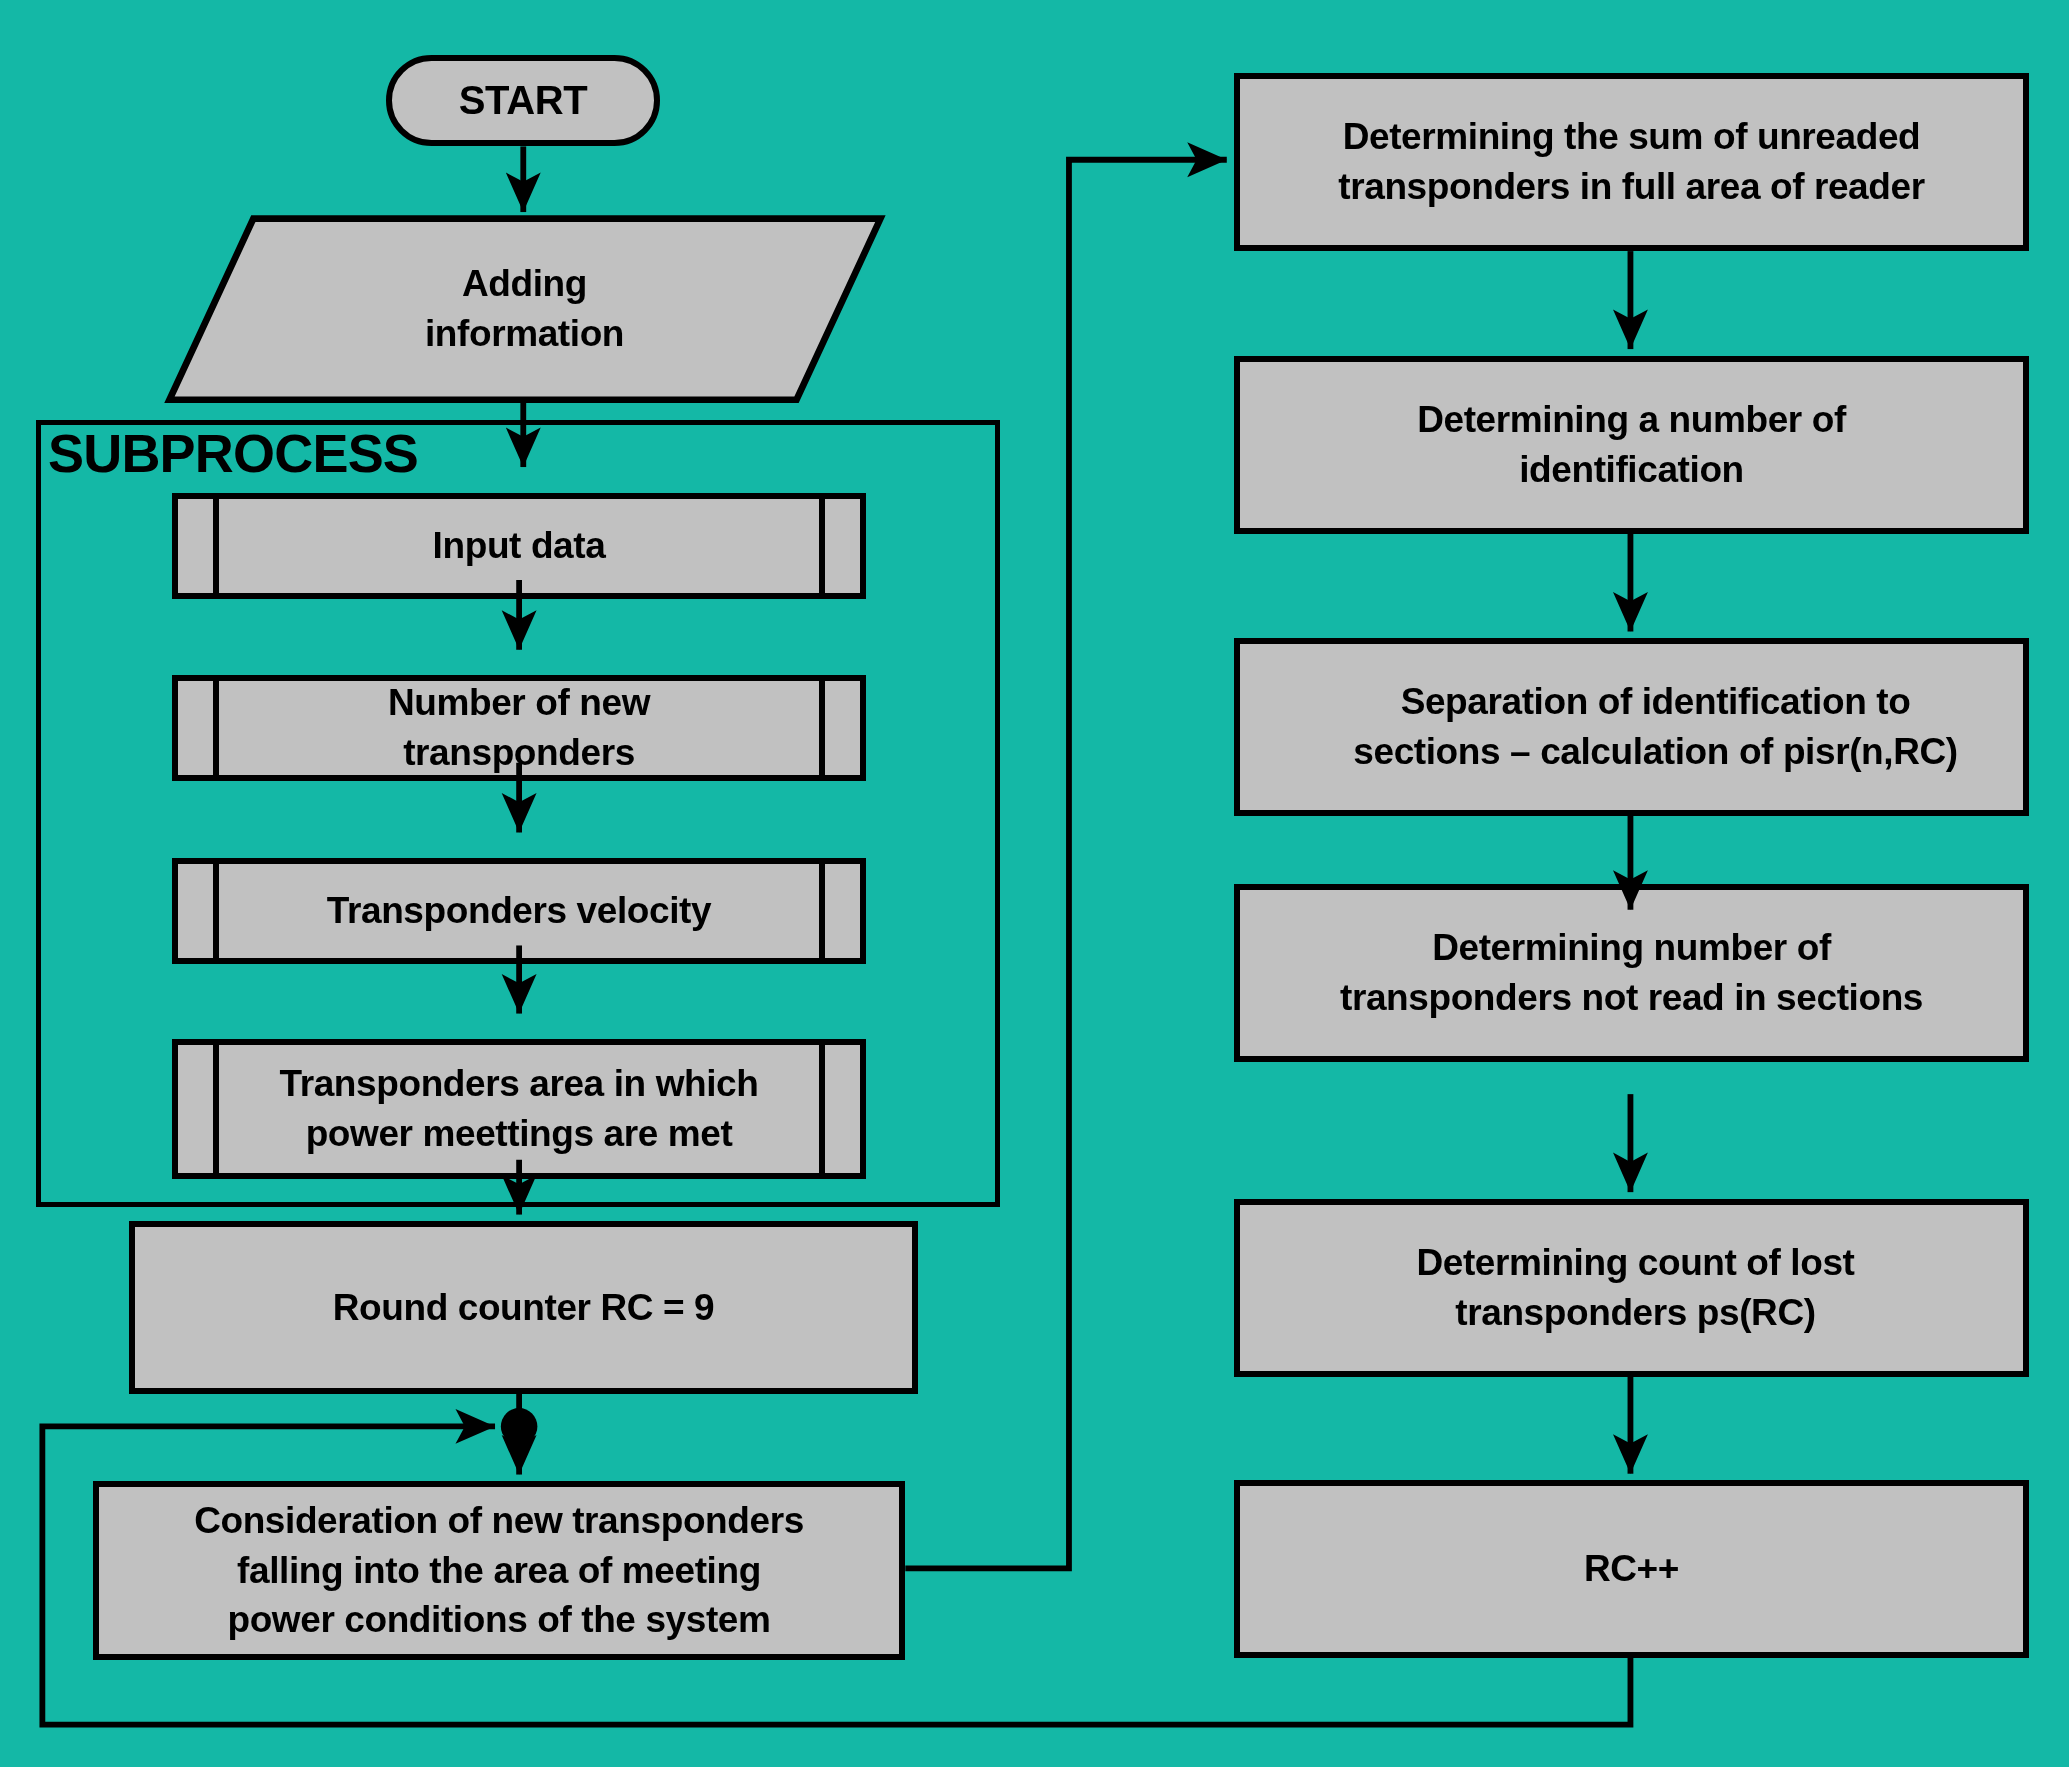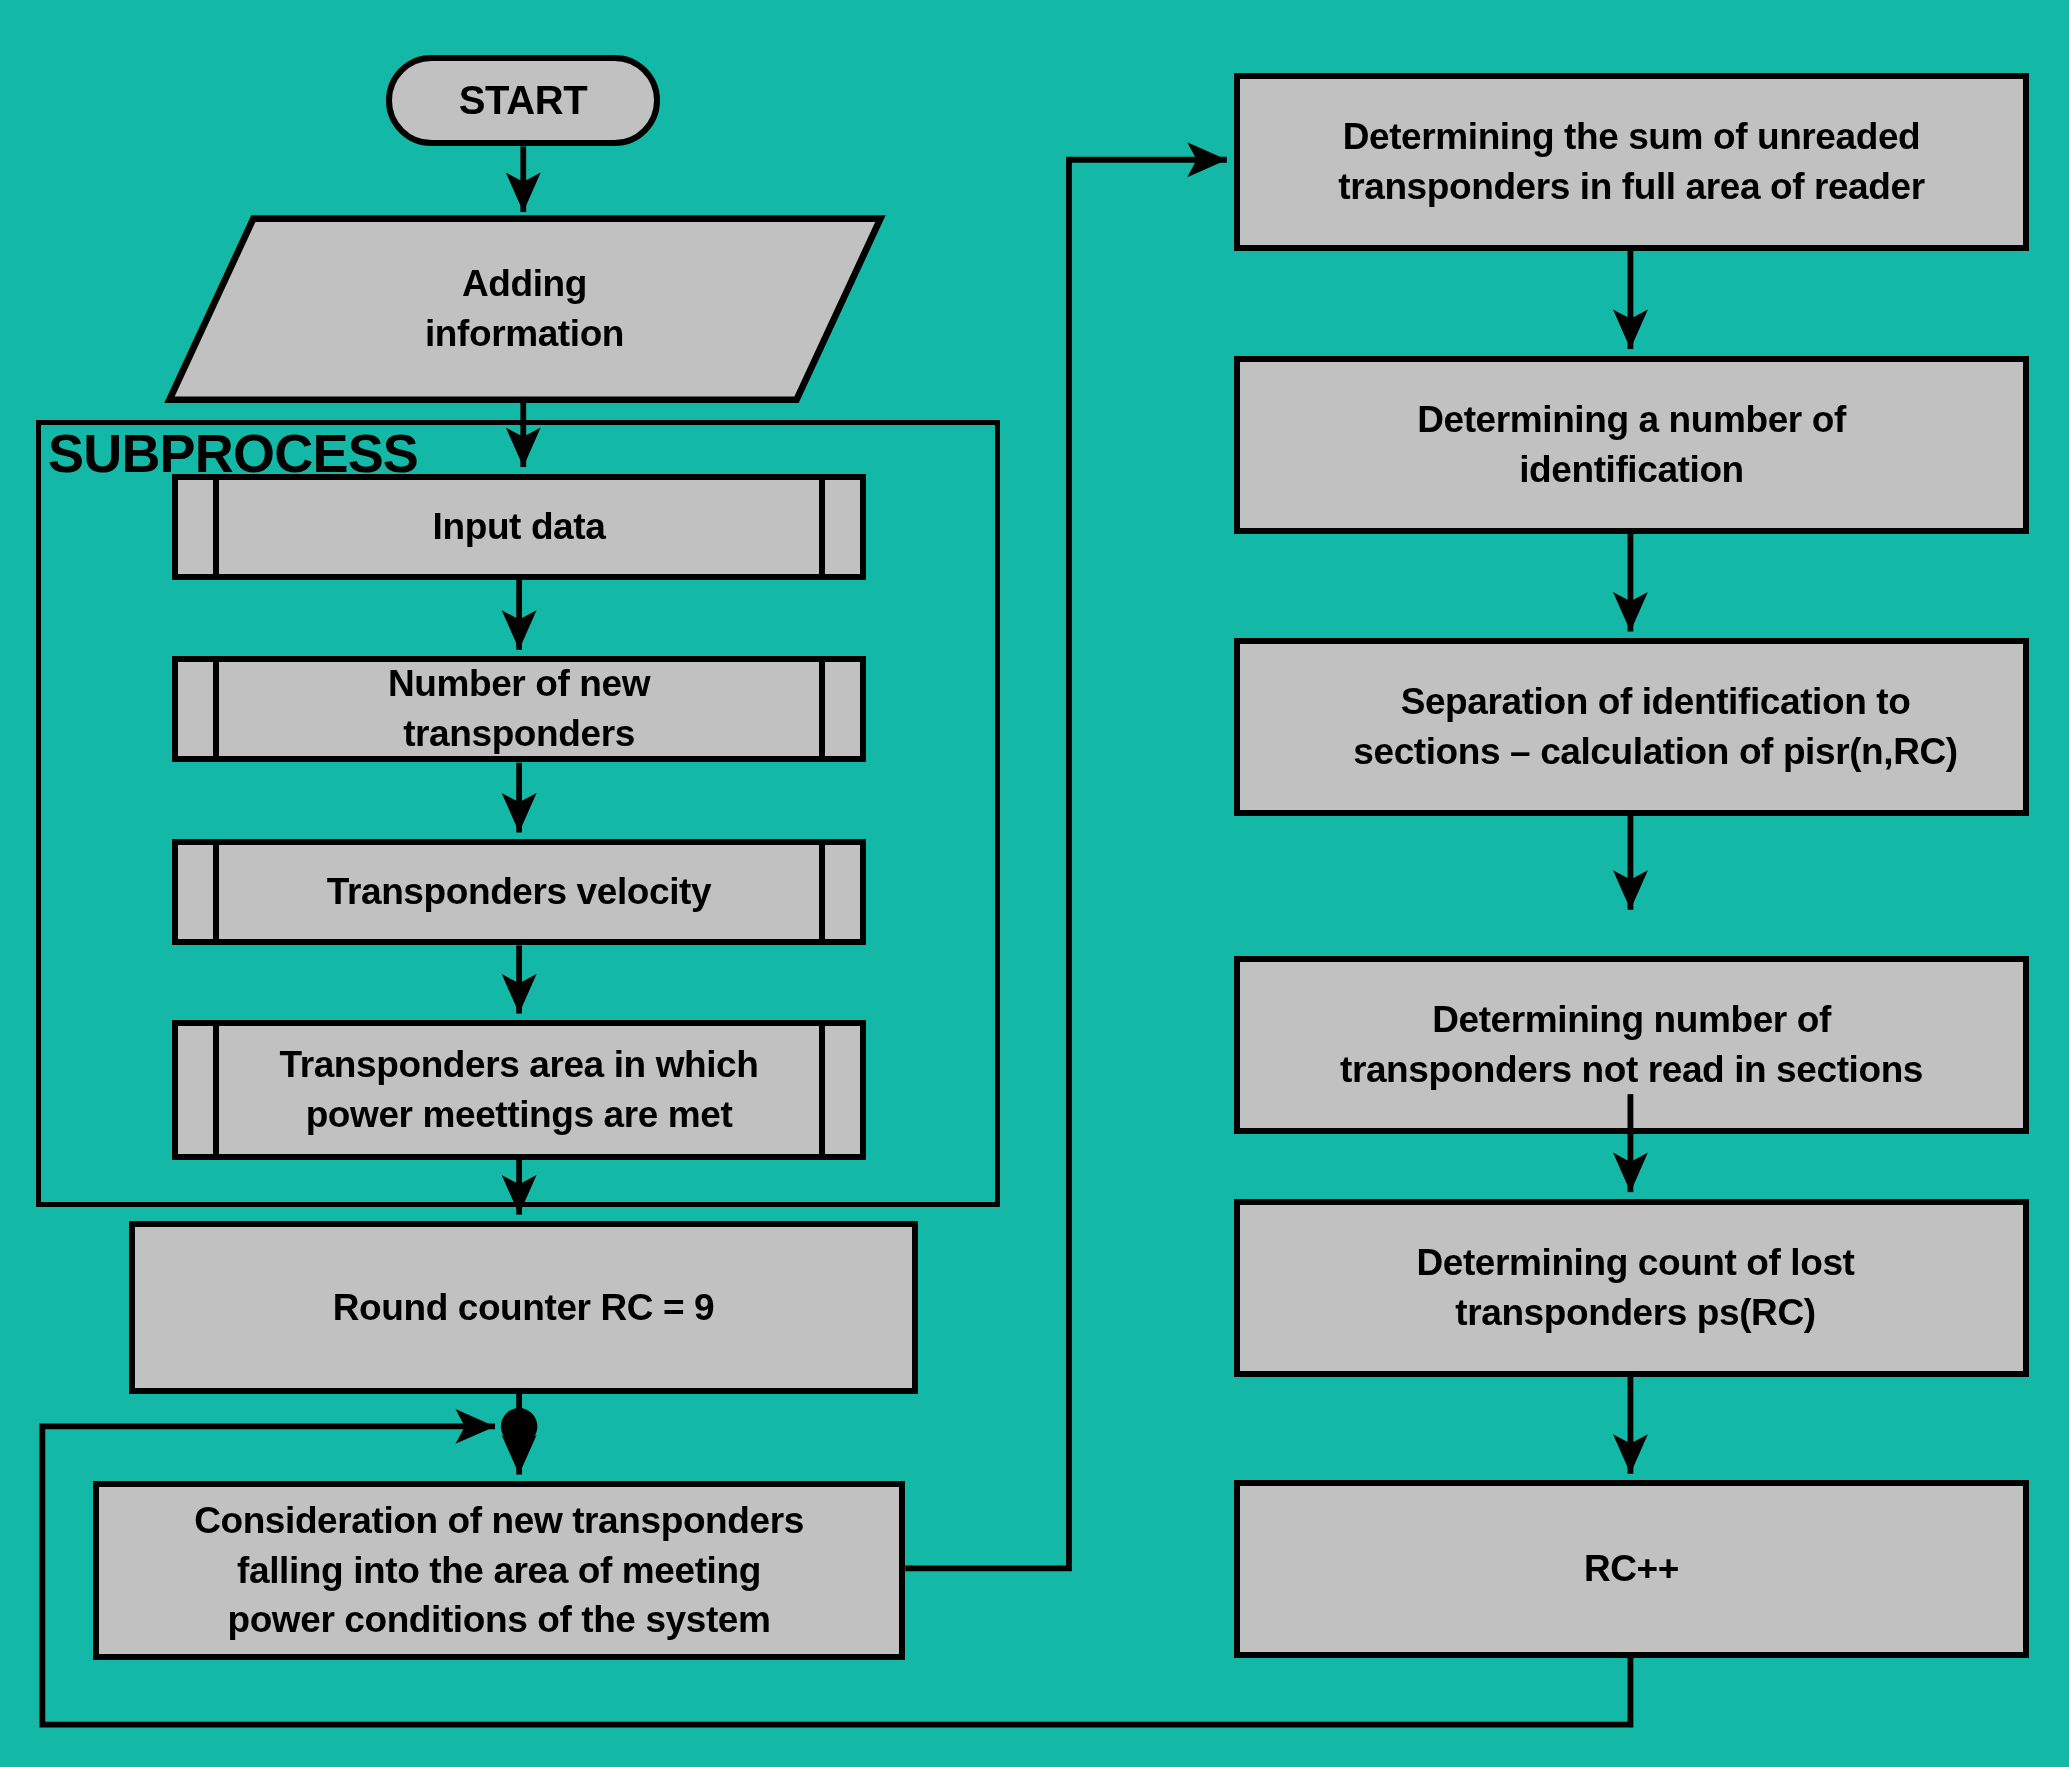--- a/index.html
+++ b/index.html
@@ -2,37 +2,37 @@
 <html style="font-size:13.3px"><head>
 <meta charset="utf-8">
 <style>
   html,body{margin:0;padding:0;background:#ffffff;}
   #canvas{position:relative;width:2069px;height:1768px;background:#14b8a6;overflow:hidden;
           font-family:"Liberation Sans",sans-serif;color:#000;}
   .box{position:absolute;box-sizing:border-box;background:#c1c1c1;border:6.6px solid #000;
        display:flex;align-items:center;justify-content:center;text-align:center;
        font-weight:bold;font-size:37px;line-height:1.34;letter-spacing:-0.4px;white-space:pre-line;}
   .plain{background:transparent;border:none;}
-  .predef{padding:0 75px;}
+  .predef{padding:0 75px;margin-top:19px;}
   .bar{position:absolute;top:0;bottom:0;width:5.8px;background:#000;}
   .bar.l{left:35px;} .bar.r{right:35px;}
   #n-start{left:386px;top:55px;width:274px;height:91px;border-radius:46px;font-size:40px;}
   #t-adding{left:169px;top:218px;width:711px;height:181px;}
   #subprocess-box{position:absolute;box-sizing:border-box;left:36px;top:420px;width:964px;height:787px;
                   border:5px solid #000;background:transparent;}
   #subprocess-label{position:absolute;left:48px;top:422px;font-size:54px;font-weight:bold;letter-spacing:-0.8px;}
   #n-input{left:172px;top:474px;width:694px;height:106px;}
   #n-num{left:172px;top:656px;width:694px;height:106px;}
   #n-vel{left:172px;top:839px;width:694px;height:106px;text-align:center;}
   #n-area{left:172px;top:1020px;width:694px;height:140px;}
   #n-round{left:129px;top:1221px;width:789px;height:173px;}
   #n-consid{left:93px;top:1481px;width:812px;height:179px;}
   .rbox{left:1234px;width:795px;height:178px;}
   #n-b1{top:73px;} #n-b2{top:356px;} #n-b3{top:638px;padding-left:48px;}
-  #n-b4{top:956px;text-align:center;} #n-b5{top:1199px;padding-left:8px;} #n-b6{top:1480px;}
+  #n-b4{top:884px;text-align:center;} #n-b5{top:1199px;padding-left:8px;} #n-b6{top:1480px;}
   #wires{position:absolute;left:0;top:0;width:2069px;height:1768px;pointer-events:none;}
 </style>
 </head>
 <body>
 
 <div id="canvas">
 
   <div class="box" id="n-start">START</div>
 
   <div id="subprocess-box"></div>

